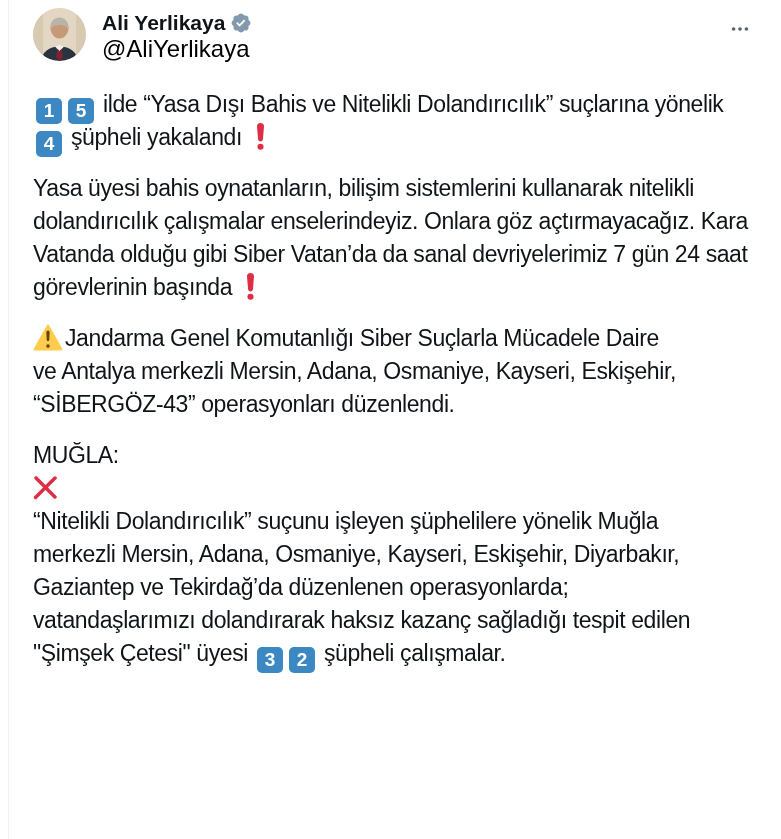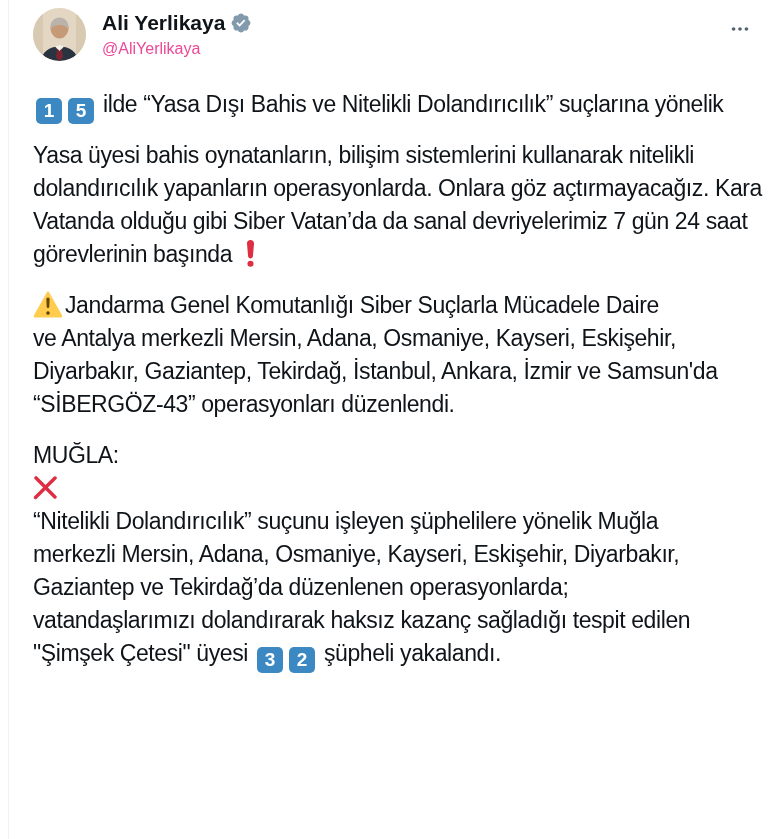--- a/index.html
+++ b/index.html
@@ -9,21 +9,21 @@
           padding:8px 26px 0 24px;box-sizing:border-box;background:#fff;}
 
   
   .tweet-header{display:flex;align-items:flex-start;position:relative;}
   .avatar{width:53px;height:53px;border-radius:50%;overflow:hidden;flex:none;cursor:pointer;background:#e6dbc9;}
   .avatar svg{display:block;}
   .user-info{margin-left:16px;padding-top:1px;}
   .name-row{display:flex;align-items:center;gap:5px;cursor:pointer;}
   .display-name{font-size:21px;font-weight:700;color:#0f1419;line-height:27px;}
   .badge{width:22px;height:22px;display:inline-block;}
-  .handle{font-size:16px;color:#ec4899;line-height:25px;cursor:pointer;}
+  .handle{font-size:24px;color:#000000;line-height:25px;cursor:pointer;}
   .more-btn{position:absolute;right:-2px;top:4px;width:34px;height:34px;border:none;background:transparent;
             border-radius:50%;display:flex;align-items:center;justify-content:center;cursor:pointer;padding:0;}
   .more-btn svg{display:block;}
 
   
   .tweet-text{margin-top:27px;font-size:23px;letter-spacing:-0.4px;color:#0f1419;}
   .para{margin:0 4px 18px 0;}
   .para:last-child{margin-bottom:0;}
   .tline{height:33px;line-height:33px;white-space:nowrap;}
 
@@ -83,46 +83,49 @@
             <circle cx="12" cy="12" r="2" fill="#536471"></circle>
             <circle cx="19" cy="12" r="2" fill="#536471"></circle>
           </svg>
         </span>
       </button>
     </div>
 
     <div class="tweet-text" id="tweet-text">
         <div class="para">
           <div class="tline"><span class="keycap">1</span><span class="keycap">5</span><span> ilde “Yasa Dışı Bahis ve Nitelikli Dolandırıcılık” suçlarına yönelik</span></div>
+          <div class="tline"><span class="keycap">4</span><span> şüpheli yakalandı </span><svg class="em em-excl" width="13" height="27" viewBox="0 0 14 30">
+              <path d="M7 0C4.5 0 2.9 1.7 3.1 4l1.2 13.9c.1 1.6 1.2 2.6 2.7 2.6s2.6-1 2.7-2.6L10.9 4C11.1 1.7 9.5 0 7 0z" fill="#DD2E44"></path>
+              <circle cx="7" cy="26.4" r="3.4" fill="#DD2E44"></circle>
+            </svg></div>
         </div>
         <div class="para">
           <div class="tline"><span>Yasa üyesi bahis oynatanların, bilişim sistemlerini kullanarak nitelikli</span></div>
-          <div class="tline"><span>dolandırıcılık yapanların operasyonlarda. Onlara göz açtırmayacağız. Kara</span></div>
+          <div class="tline"><span>dolandırıcılık çalışmalar enselerindeyiz. Onlara göz açtırmayacağız. Kara</span></div>
           <div class="tline"><span>Vatanda olduğu gibi Siber Vatan’da da sanal devriyelerimiz 7 gün 24 saat</span></div>
           <div class="tline"><span>görevlerinin başında </span><svg class="em em-excl" width="13" height="27" viewBox="0 0 14 30">
               <path d="M7 0C4.5 0 2.9 1.7 3.1 4l1.2 13.9c.1 1.6 1.2 2.6 2.7 2.6s2.6-1 2.7-2.6L10.9 4C11.1 1.7 9.5 0 7 0z" fill="#DD2E44"></path>
               <circle cx="7" cy="26.4" r="3.4" fill="#DD2E44"></circle>
             </svg></div>
         </div>
         <div class="para">
           <div class="tline"><svg class="em em-warn" width="30" height="27" viewBox="0 0 36 33">
               <path fill="#FFCC4D" d="M2.6 32.5C.8 32.5 0 31.2.9 29.6L16.5 1.9c.8-1.6 2.2-1.6 3 0l15.6 27.7c.9 1.6 0 2.9-1.8 2.9H2.6z"></path>
               <path fill="#664500" d="M15.8 27a2.2 2.2 0 1 1 4.4 0 2.2 2.2 0 0 1-4.4 0zm.2-16.7c-.1-1.3.8-2.3 2-2.3s2.1 1 2 2.3l-.4 8.8c-.1 1-.8 1.7-1.6 1.7s-1.5-.7-1.6-1.7l-.4-8.8z"></path>
             </svg><span>Jandarma Genel Komutanlığı Siber Suçlarla Mücadele Daire</span></div>
           <div class="tline"><span>ve Antalya merkezli Mersin, Adana, Osmaniye, Kayseri, Eskişehir,</span></div>
-          <div class="tline"><span>Diyarbakır, Gaziantep, Tekirdağ, İstanbul, Ankara, İzmir ve Samsun'da</span></div>
           <div class="tline"><span>“SİBERGÖZ-43” operasyonları düzenlendi.</span></div>
         </div>
         <div class="para">
           <div class="tline"><span>MUĞLA:</span></div>
           <div class="tline"><svg class="em em-cross" width="25" height="25" viewBox="0 0 36 36">
               <path fill="#DD2E44" d="M21.5 18L33.8 5.8a2.5 2.5 0 0 0-3.5-3.5L18 14.5 5.8 2.2a2.5 2.5 0 0 0-3.5 3.5L14.5 18 2.2 30.3a2.5 2.5 0 1 0 3.5 3.5L18 21.5l12.2 12.2a2.5 2.5 0 0 0 3.5-3.5L21.5 18z"></path>
             </svg></div>
           <div class="tline"><span>“Nitelikli Dolandırıcılık” suçunu işleyen şüphelilere yönelik Muğla</span></div>
           <div class="tline"><span>merkezli Mersin, Adana, Osmaniye, Kayseri, Eskişehir, Diyarbakır,</span></div>
           <div class="tline"><span>Gaziantep ve Tekirdağ’da düzenlenen operasyonlarda;</span></div>
           <div class="tline"><span>vatandaşlarımızı dolandırarak haksız kazanç sağladığı tespit edilen</span></div>
-          <div class="tline"><span>"Şimşek Çetesi" üyesi </span><span class="keycap">3</span><span class="keycap">2</span><span> şüpheli yakalandı.</span></div>
+          <div class="tline"><span>"Şimşek Çetesi" üyesi </span><span class="keycap">3</span><span class="keycap">2</span><span> şüpheli çalışmalar.</span></div>
         </div>
       </div>
 
   </div>
 </div>
 
 </body></html>

